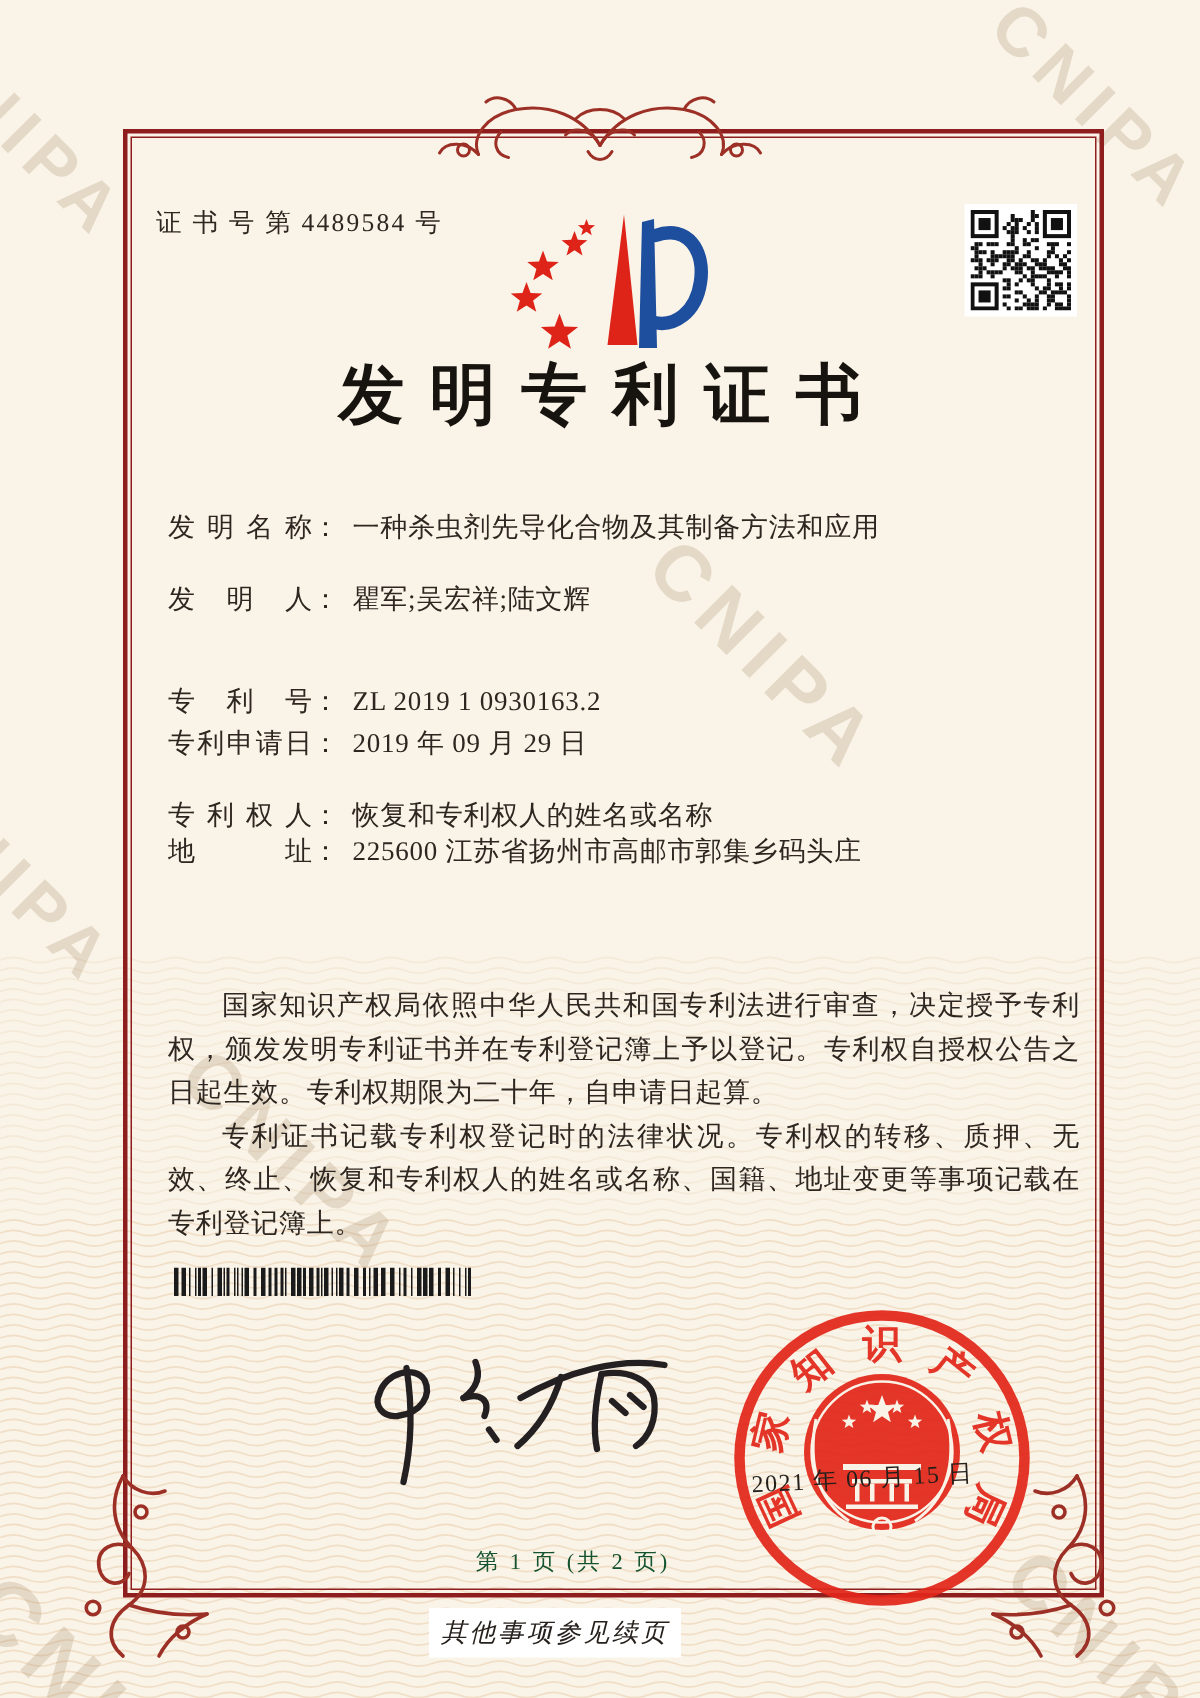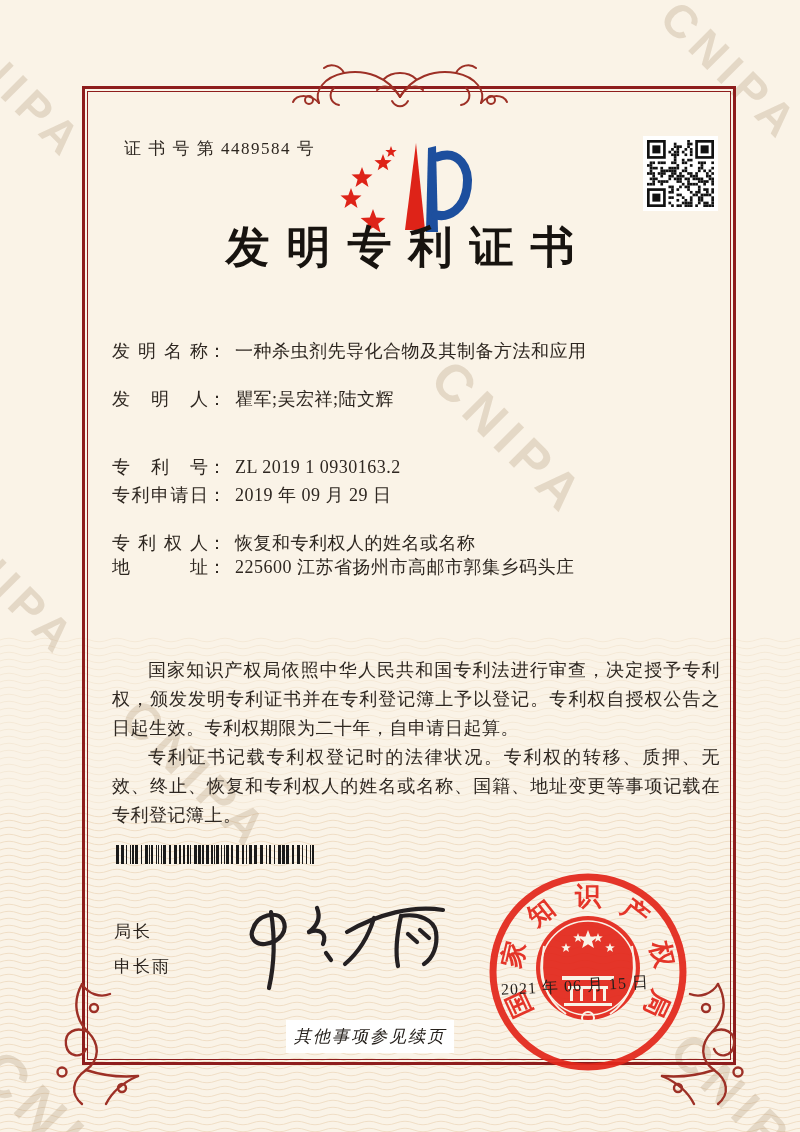--- a/index.html
+++ b/index.html
@@ -18,25 +18,25 @@
   }
   .frame-outer{
     position:absolute;left:82px;top:86px;width:654px;height:979px;
     border:3px solid #8e1d1d;z-index:2;
   }
   .frame-inner{position:absolute;left:2px;top:2px;right:2px;bottom:2px;border:1px solid #8e1d1d;}
   .top-ornament{position:absolute;left:282px;top:57px;z-index:3;}
   .flourish{position:absolute;z-index:4;}
   .fl-left{left:42px;top:982px;}
   .fl-right{left:658px;top:982px;transform:scaleX(-1);}
-  .cert-no{position:absolute;left:104px;top:137px;z-index:3;font-size:17px;letter-spacing:1.5px;color:#2e2721;margin-left:20px;}
+  .cert-no{position:absolute;left:104px;top:137px;z-index:3;font-size:17px;letter-spacing:1.5px;color:#2e2721;}
   .logo{position:absolute;left:328px;top:130px;z-index:3;}
   .qr{position:absolute;left:643px;top:136px;z-index:3;background:#ffffff;padding:4px;}
   .title{
-    position:absolute;left:0;right:0;top:218px;z-index:3;margin:0;text-align:center;
+    position:absolute;left:0;right:0;top:234px;z-index:3;margin:0;text-align:center;
     font-size:44px;font-weight:bold;letter-spacing:17px;text-indent:17px;color:#17130f;
   }
   .frow{position:absolute;left:112px;z-index:3;font-size:18px;white-space:nowrap;color:#2e2721;}
   .flabel{display:inline-block;width:96px;text-align:justify;text-align-last:justify;vertical-align:top;}
   .fvalue{margin-left:9px;letter-spacing:0.5px;text-align:right;}
   .grant{position:absolute;left:316px;top:0;}
   .glabel{display:inline-block;width:92px;text-align:justify;text-align-last:justify;vertical-align:top;}
   .paras{
     position:absolute;left:112px;top:656px;width:608px;z-index:3;
     font-size:18px;line-height:29px;text-align:justify;color:#2e2721;letter-spacing:0.5px;
@@ -45,21 +45,21 @@
   .barcode{position:absolute;left:116px;top:845px;z-index:3;}
   .signer{position:absolute;left:114px;top:914px;z-index:3;font-size:17px;line-height:35px;color:#2e2721;letter-spacing:2px;}
   .signature{position:absolute;left:233px;top:885px;z-index:4;}
   .seal{position:absolute;left:486px;top:870px;z-index:5;opacity:0.93;}
   .seal-date{
     position:absolute;left:495px;top:976px;width:160px;z-index:6;text-align:center;
     font-size:16px;color:#231f1b;letter-spacing:1px;transform:rotate(-3deg);white-space:nowrap;
   }
   .page-info{position:absolute;left:0;right:36px;top:1032px;z-index:3;text-align:center;font-size:15px;letter-spacing:2px;color:#14532d;}
   .cont-note{
-    position:absolute;left:286px;top:1020px;width:168px;height:33px;z-index:6;
+    position:absolute;left:286px;top:1072px;width:168px;height:33px;z-index:6;
     background:#ffffff;display:flex;align-items:center;justify-content:center;
     font-size:17px;font-style:italic;letter-spacing:2px;color:#26211c;
   }
 </style>
 </head>
 <body>
 
 <div class="page">
 
   <svg id="waves" class="waves" width="800" height="1132">
@@ -486,24 +486,20 @@
       <rect x="166" y="0" width="3" height="19" fill="#1a1a1a"></rect>
       <rect x="170" y="0" width="3" height="19" fill="#1a1a1a"></rect>
       <rect x="176" y="0" width="2" height="19" fill="#1a1a1a"></rect>
       <rect x="181" y="0" width="3" height="19" fill="#1a1a1a"></rect>
       <rect x="186" y="0" width="1" height="19" fill="#1a1a1a"></rect>
       <rect x="190" y="0" width="1" height="19" fill="#1a1a1a"></rect>
       <rect x="194" y="0" width="1" height="19" fill="#1a1a1a"></rect>
       <rect x="196" y="0" width="2" height="19" fill="#1a1a1a"></rect>
     </svg>
 
-  <div class="signer">
-    <div>局长</div>
-    <div>申长雨</div>
-  </div>
 
   <svg class="signature" width="240" height="110" viewBox="0 0 240 110">
     <g stroke="#242022" fill="none" stroke-width="4.2" stroke-linecap="round" stroke-linejoin="round">
       <path d="M20,44 C24,30 44,25 50,35 C55,45 48,57 32,59 C22,60 16,52 20,44"></path>
       <path d="M38,27 C41,46 43,72 36,103"></path>
       <path d="M84,23 C88,33 84,41 76,47"></path>
       <path d="M76,47 C88,43 94,49 90,59"></path>
       <path d="M93,68 l5,7"></path>
       <path d="M114,47 C145,29 180,20 210,25"></path>
       <path d="M141,33 C135,53 125,68 112,79"></path>

